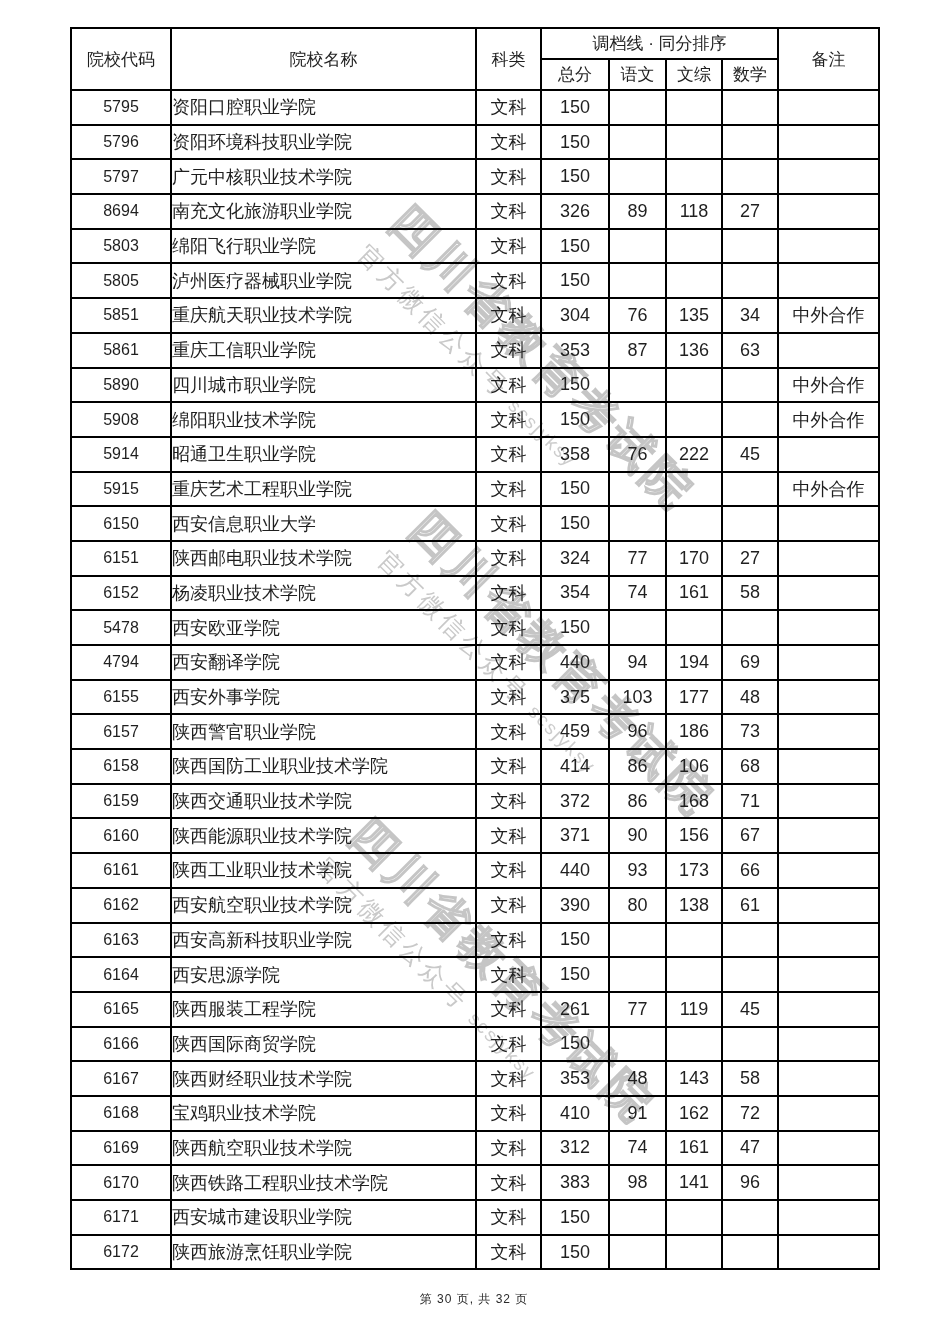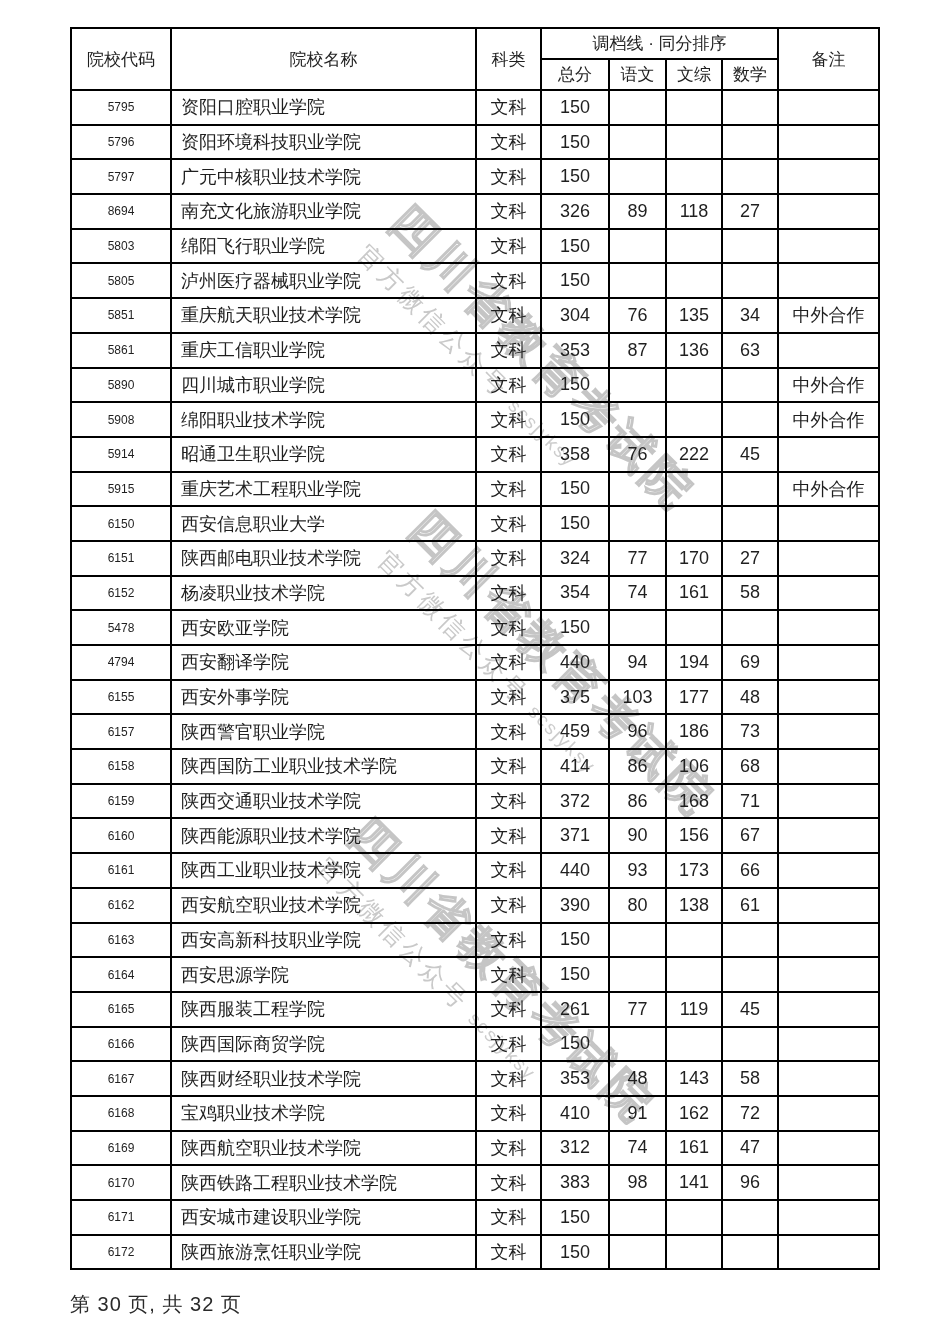--- a/index.html
+++ b/index.html
@@ -58,29 +58,29 @@
     border:2px solid #000;
     padding:0;
     font-weight:normal;
     text-align:center;
     vertical-align:middle;
     overflow:hidden;
     background:transparent;
   }
   thead th{font-size:17px;height:29px;}
   tbody td{font-size:18px;height:32.7px;}
-  tbody td.col-name{text-align:left;padding-left:9px;}
-  tbody td.col-code{font-size:12px;}
+  tbody td.col-name{text-align:left;}
+  tbody td.col-code{font-size:16px;}
 
   
   .footer{
     position:absolute;
     left:70px;top:1291px;width:808px;
-    text-align:left;
-    font-size:20px;
+    text-align:center;
+    font-size:12px;
     color:#2a2a2a;
     z-index:2;
     letter-spacing:1px;
   }
 </style>
 </head>
 <body>
 
 <div class="page">
 

